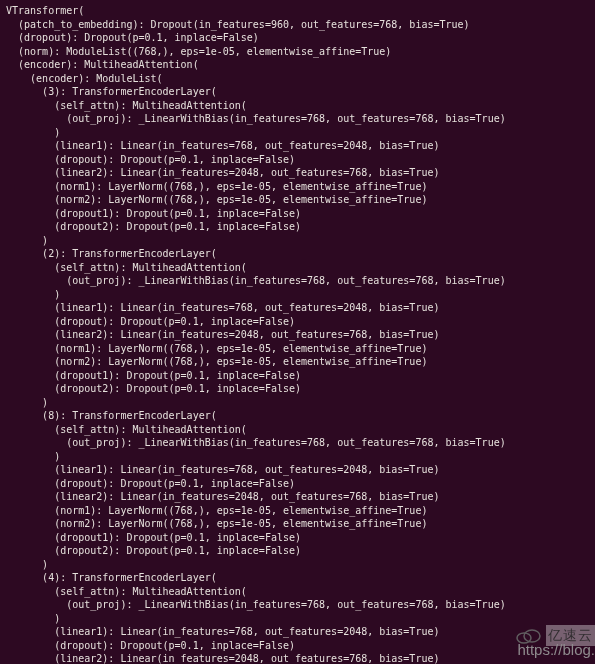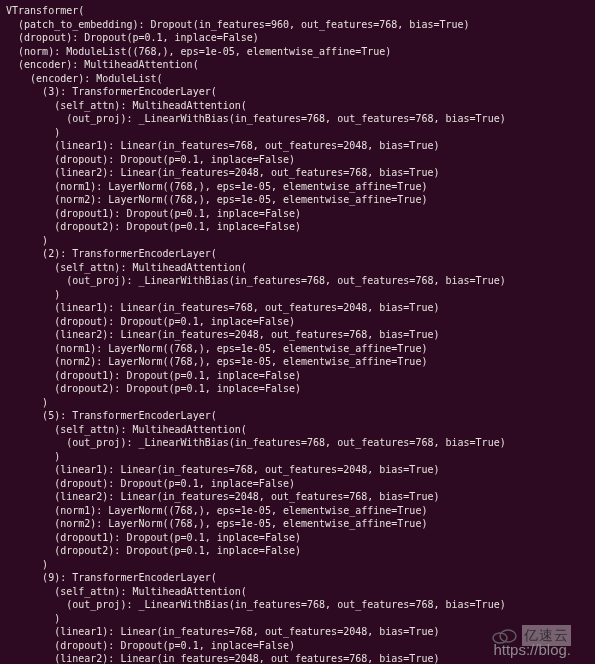--- a/index.html
+++ b/index.html
@@ -16,21 +16,21 @@
     position: relative;
   }
   pre {
     margin: 0;
     padding: 4px 6px;
     white-space: pre;
     font-family: inherit;
   }
   .watermark {
     position: absolute;
-    right: 24px;
+    right: 0;
     bottom: 18px;
     display: flex;
     align-items: center;
     gap: 4px;
     font-family: sans-serif;
     opacity: 0.9;
   }
   .watermark .logo {
     display: flex;
     align-items: center;
@@ -76,33 +76,33 @@
 <span>          (out_proj): _LinearWithBias(in_features=768, out_features=768, bias=True)</span>
 <span>        )</span>
 <span>        (linear1): Linear(in_features=768, out_features=2048, bias=True)</span>
 <span>        (dropout): Dropout(p=0.1, inplace=False)</span>
 <span>        (linear2): Linear(in_features=2048, out_features=768, bias=True)</span>
 <span>        (norm1): LayerNorm((768,), eps=1e-05, elementwise_affine=True)</span>
 <span>        (norm2): LayerNorm((768,), eps=1e-05, elementwise_affine=True)</span>
 <span>        (dropout1): Dropout(p=0.1, inplace=False)</span>
 <span>        (dropout2): Dropout(p=0.1, inplace=False)</span>
 <span>      )</span>
-<span>      (5): TransformerEncoderLayer(</span>
+<span>      (8): TransformerEncoderLayer(</span>
 <span>        (self_attn): MultiheadAttention(</span>
 <span>          (out_proj): _LinearWithBias(in_features=768, out_features=768, bias=True)</span>
 <span>        )</span>
 <span>        (linear1): Linear(in_features=768, out_features=2048, bias=True)</span>
 <span>        (dropout): Dropout(p=0.1, inplace=False)</span>
 <span>        (linear2): Linear(in_features=2048, out_features=768, bias=True)</span>
 <span>        (norm1): LayerNorm((768,), eps=1e-05, elementwise_affine=True)</span>
 <span>        (norm2): LayerNorm((768,), eps=1e-05, elementwise_affine=True)</span>
 <span>        (dropout1): Dropout(p=0.1, inplace=False)</span>
 <span>        (dropout2): Dropout(p=0.1, inplace=False)</span>
 <span>      )</span>
-<span>      (9): TransformerEncoderLayer(</span>
+<span>      (4): TransformerEncoderLayer(</span>
 <span>        (self_attn): MultiheadAttention(</span>
 <span>          (out_proj): _LinearWithBias(in_features=768, out_features=768, bias=True)</span>
 <span>        )</span>
 <span>        (linear1): Linear(in_features=768, out_features=2048, bias=True)</span>
 <span>        (dropout): Dropout(p=0.1, inplace=False)</span>
 <span>        (linear2): Linear(in_features=2048, out_features=768, bias=True)</span>
 
 
 
 

